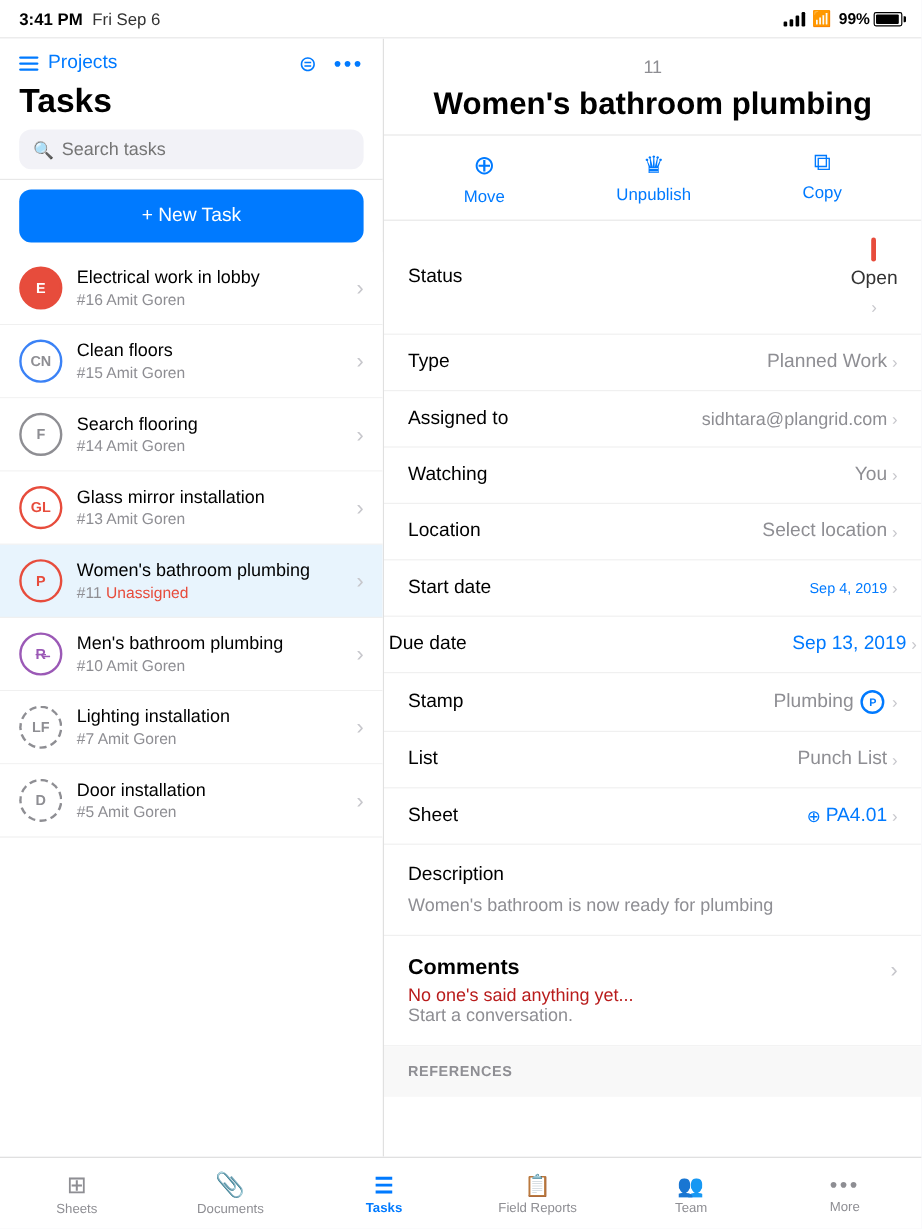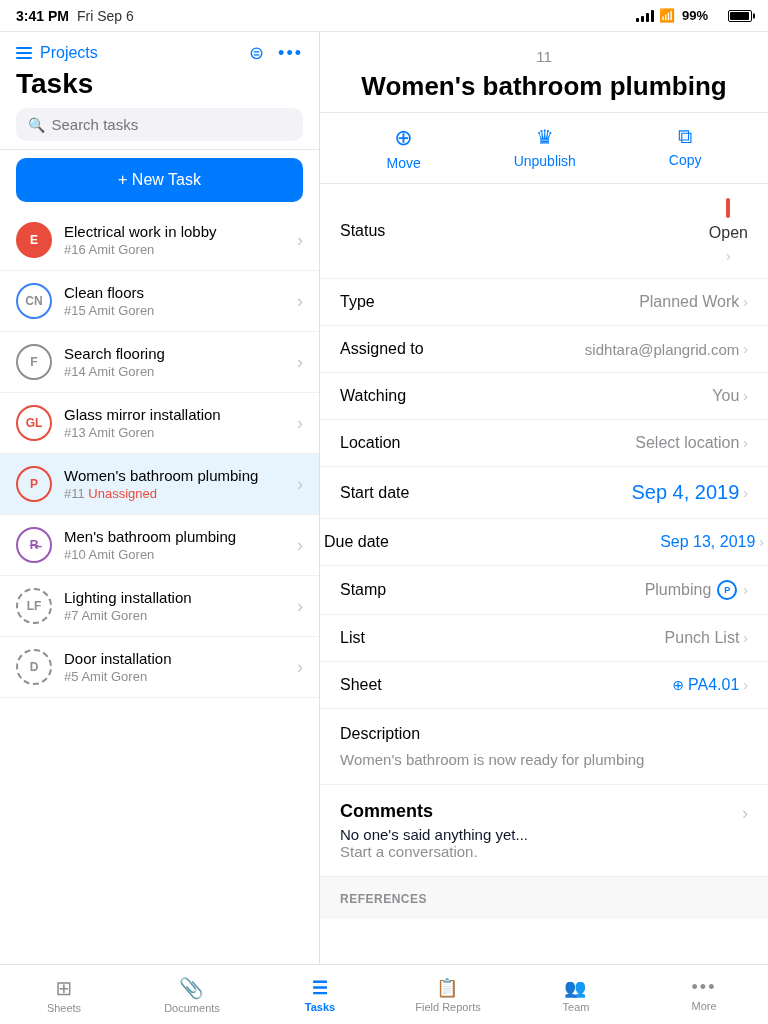--- a/index.html
+++ b/index.html
@@ -18,21 +18,21 @@
     <span style="font-weight:400;color:#333;">Fri Sep 6</span>
   </div>
   <div style="display:flex;align-items:center;gap:6px;">
     <div style="display:flex;align-items:flex-end;gap:2px;height:13px;">
       <div style="width:3px;height:4px;background:#000;border-radius:1px;"></div>
       <div style="width:3px;height:6px;background:#000;border-radius:1px;"></div>
       <div style="width:3px;height:9px;background:#000;border-radius:1px;"></div>
       <div style="width:3px;height:12px;background:#000;border-radius:1px;"></div>
     </div>
     <div style="font-size:13px;">📶</div>
-    <div style="display:flex;align-items:center;gap:20px;">
+    <div style="display:flex;align-items:center;gap:3px;">
       <span style="font-size:13px;">99%</span>
       <div style="width:24px;height:12px;border:1.5px solid #000;border-radius:2px;position:relative;padding:1px;display:flex;align-items:center;">
         <div style="background:#000;height:100%;width:95%;border-radius:1px;"></div>
         <div style="position:absolute;right:-4px;top:50%;transform:translateY(-50%);width:2px;height:5px;background:#000;border-radius:0 1px 1px 0;"></div>
       </div>
     </div>
   </div>
 </div>
 
 <div class="main" style="display:flex;flex:1;overflow:hidden;height:calc(1024px - 32px - 60px);">
@@ -220,21 +220,21 @@
         <span style="font-size:16px;color:#000;">Location</span>
         <div style="display:flex;align-items:center;gap:4px;">
           <span style="font-size:16px;color:#8e8e93;">Select location</span>
           <span style="color:#c7c7cc;font-size:14px;">›</span>
         </div>
       </div>
 
       <div style="display:flex;align-items:center;justify-content:space-between;padding:14px 20px;border-bottom:1px solid #f0f0f0;">
         <span style="font-size:16px;color:#000;">Start date</span>
         <div style="display:flex;align-items:center;gap:4px;">
-          <span style="font-size:20px;color:#007aff;">Sep 4, 2019</span>
+          <span style="font-size:12px;color:#007aff;">Sep 4, 2019</span>
           <span style="color:#c7c7cc;font-size:14px;">›</span>
         </div>
       </div>
 
       <div style="display:flex;align-items:center;justify-content:space-between;padding:14px 4px;border-bottom:1px solid #f0f0f0;">
         <span style="font-size:16px;color:#000;">Due date</span>
         <div style="display:flex;align-items:center;gap:4px;">
           <span style="font-size:16px;color:#007aff;">Sep 13, 2019</span>
           <span style="color:#c7c7cc;font-size:14px;">›</span>
         </div>
@@ -269,21 +269,21 @@
 
     <div style="padding:16px 20px;border-bottom:1px solid #f0f0f0;">
       <div style="font-size:16px;color:#000;font-weight:400;margin-bottom:8px;">Description</div>
       <div style="font-size:15px;color:#8e8e93;">Women's bathroom is now ready for plumbing</div>
     </div>
 
     <div style="padding:16px 20px;border-bottom:1px solid #f0f0f0;">
       <div style="display:flex;justify-content:space-between;align-items:flex-start;">
         <div>
           <div style="font-size:18px;font-weight:600;color:#000;margin-bottom:4px;">Comments</div>
-          <div style="font-size:15px;color:#0f172a;text-align:center;">No one's said anything yet...</div>
+          <div style="font-size:15px;color:#b91c1c;text-align:center;">No one's said anything yet...</div>
           <div style="font-size:15px;color:#8e8e93;">Start a conversation.</div>
         </div>
         <span style="color:#c7c7cc;font-size:18px;margin-top:2px;">›</span>
       </div>
     </div>
 
     <div style="padding:12px 20px;background:#f8f8f8;">
       <span style="font-size:12px;color:#8e8e93;font-weight:600;letter-spacing:0.5px;">REFERENCES</span>
     </div>
   </div>

